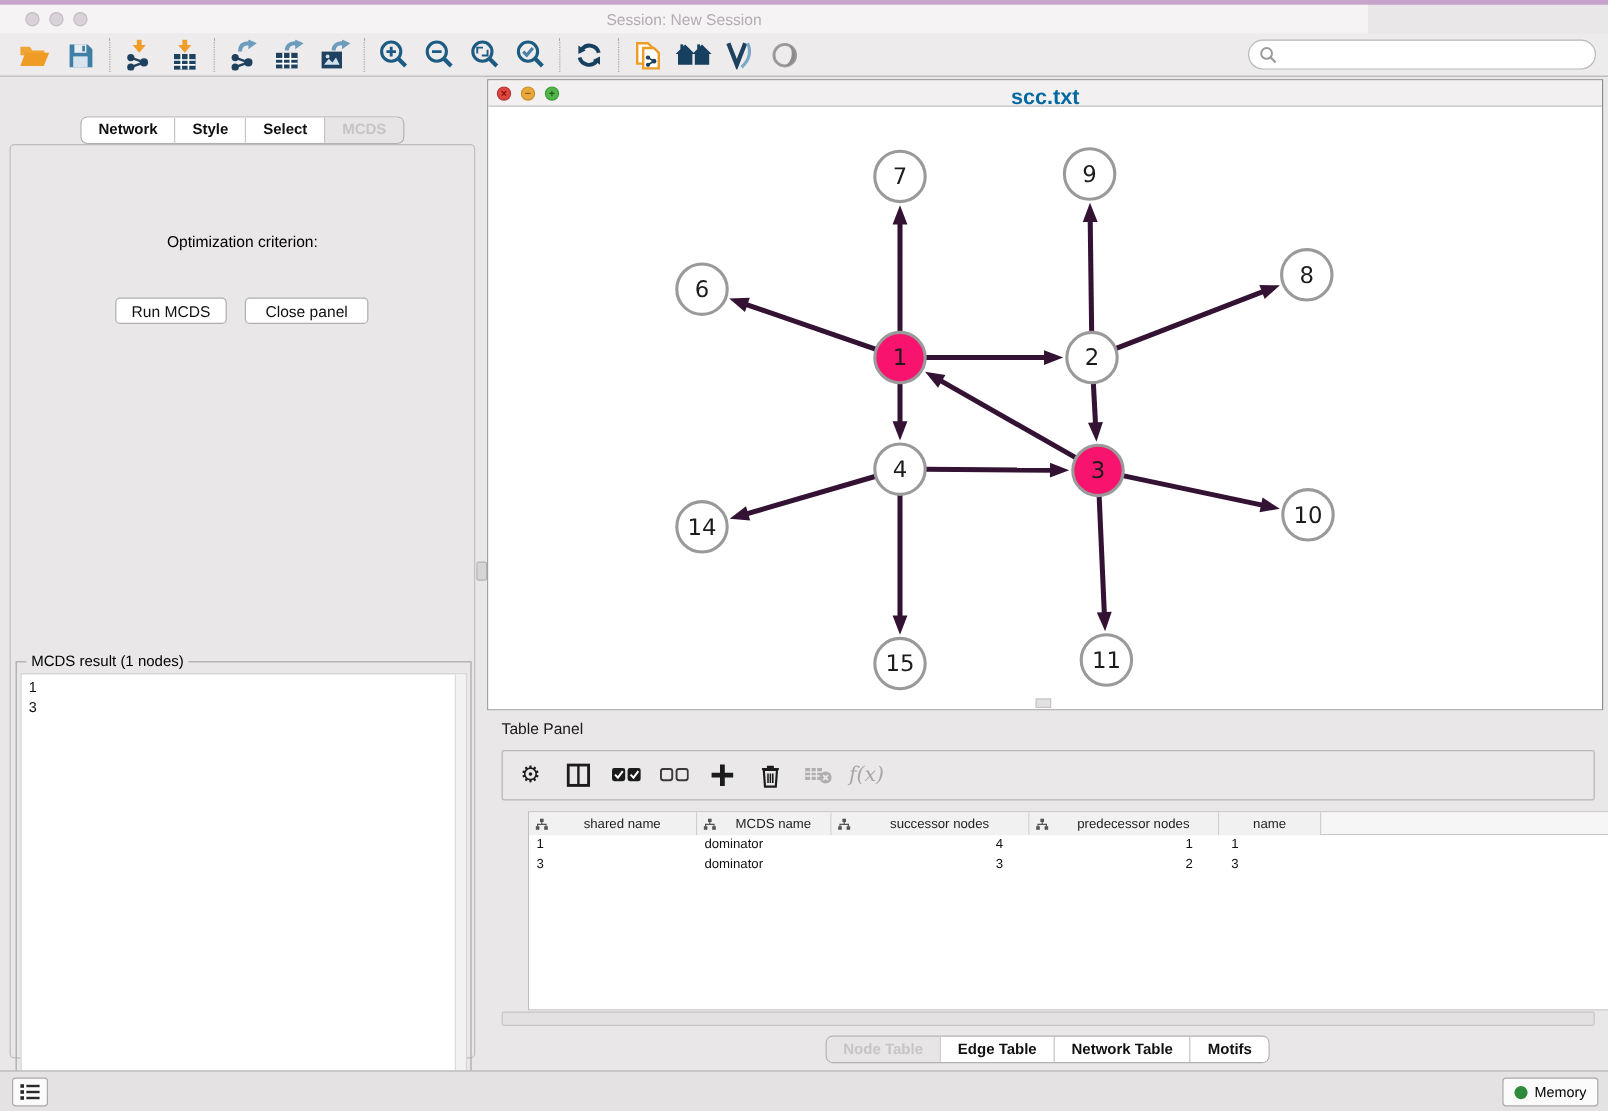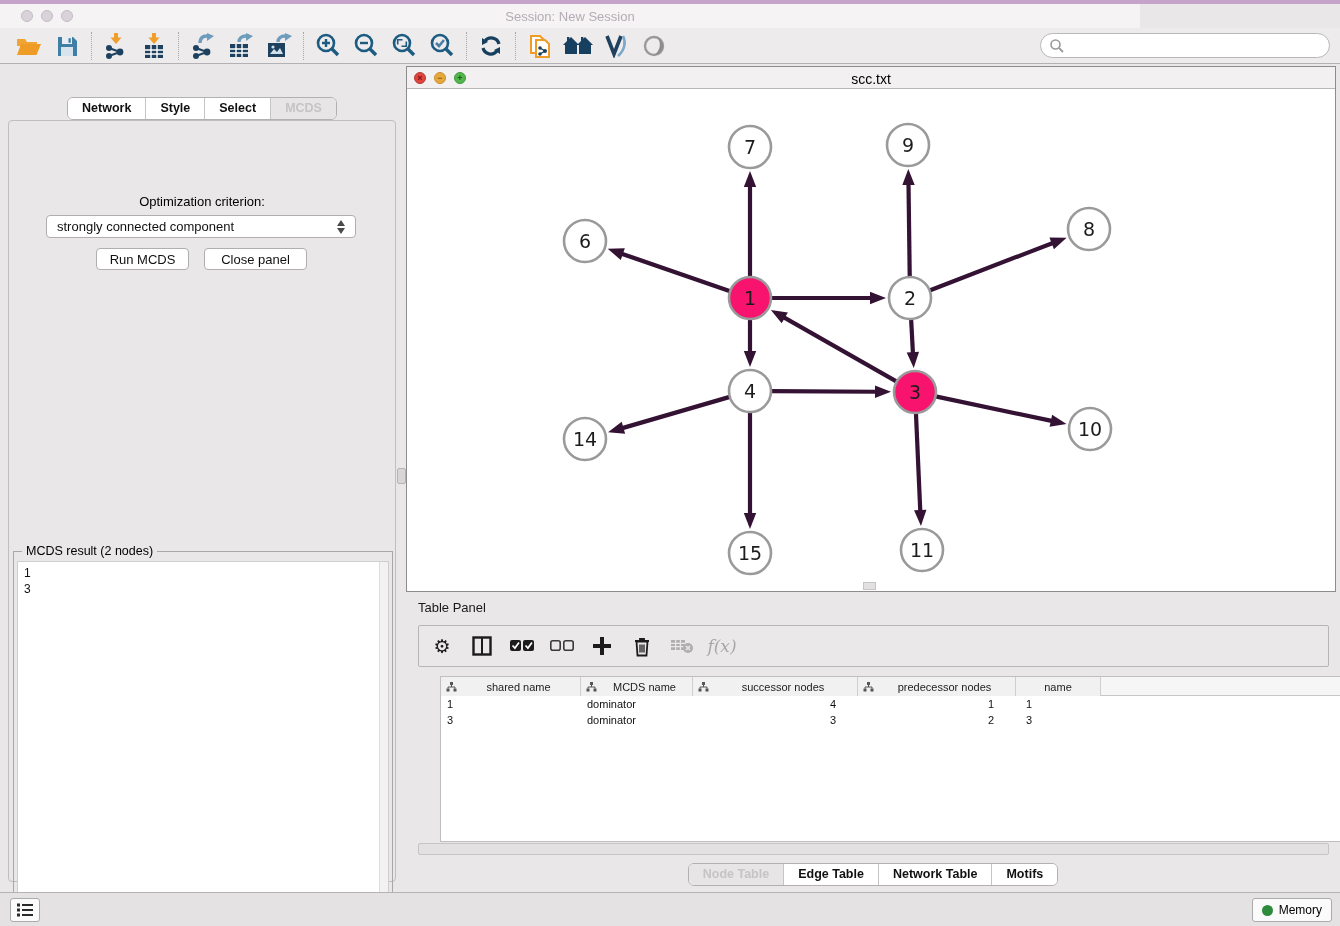--- a/index.html
+++ b/index.html
@@ -43,21 +43,21 @@
   .result-area { position:absolute; left:3px; top:9px; right:3px; bottom:3px; background:#fff; border:1px solid #cfcdcf; }
   .result-text { position:absolute; left:0; top:0; right:10px; bottom:0; font-size:12px; color:#111; padding:3px 6px; line-height:16px; white-space:pre; }
   .result-scroll { position:absolute; right:0; top:0; width:9px; bottom:0; background:#f2f2f2; border-left:1px solid #dcdcdc; }
 
   
   .splitter-grip { position:absolute; left:397px; top:468px; width:9px; height:16px; background:#d7d5d6; border:1px solid #b5b3b5; border-radius:2px; }
 
   
   .net-window { position:absolute; left:406px; top:66px; width:930px; height:526px; border:1px solid #8e8c8e; background:#fff; }
   .net-titlebar { position:absolute; left:0; top:0; width:100%; height:22px; background:#f2f0f1; border-bottom:1px solid #b9b7b9; }
-  .net-title { position:absolute; left:0; right:0; top:4px; text-align:center; font-size:14px; font-weight:normal; color:#000000; }
+  .net-title { position:absolute; left:0; right:0; top:4px; text-align:center; font-size:18px; font-weight:bold; color:#0369a1; }
   .tl { position:absolute; top:5px; width:12px; height:12px; border-radius:50%; font-size:9px; font-weight:bold; text-align:center; line-height:11px; }
   .tl-red { background:#e0453e; border:1px solid #b13a34; color:#7d100d; }
   .tl-yellow { background:#e9a83b; border:1px solid #c78f2d; color:#8a5d10; }
   .tl-green { background:#53b64c; border:1px solid #3f9a3a; color:#1d5c1a; }
   .net-canvas { position:absolute; left:0; top:22px; width:928px; height:502px; background:#fff; }
   .net-grip { position:absolute; left:456px; bottom:1px; width:13px; height:8px; background:#e2e0e0; border:1px solid #c6c4c4; }
 
   
   .table-panel { position:absolute; left:406px; top:592px; width:934px; height:300px; background:#e9e7e8; }
   .tp-title { position:absolute; left:12px; top:8px; font-size:13px; color:#1a1a1a; }
@@ -240,28 +240,24 @@
     <div class="cp-tabs">
       <div class="seg" id="ctrl-tabs">
           <span class="tab">Network</span>
           <span class="tab">Style</span>
           <span class="tab">Select</span>
           <span class="tab active">MCDS</span>
         </div>
     </div>
     <div class="cp-body">
       <div class="opt-label">Optimization criterion:</div>
-      <div class="dropdown">
-        <span>strongly connected component</span>
-        <span class="dd-stepper"></span>
-      </div>
       <button class="cp-btn" style="left:87px;width:93px">Run MCDS</button>
       <button class="cp-btn" style="left:195px;width:103px">Close panel</button>
       <div class="result-group">
-        <span class="result-legend">MCDS result (2 nodes)</span>
+        <span class="result-legend">MCDS result (1 nodes)</span>
         <div class="result-area">
           <div class="result-text" id="result-text">1
 3</div>
           <div class="result-scroll"></div>
         </div>
       </div>
     </div>
   </div>
 
   <div class="splitter-grip"></div>

